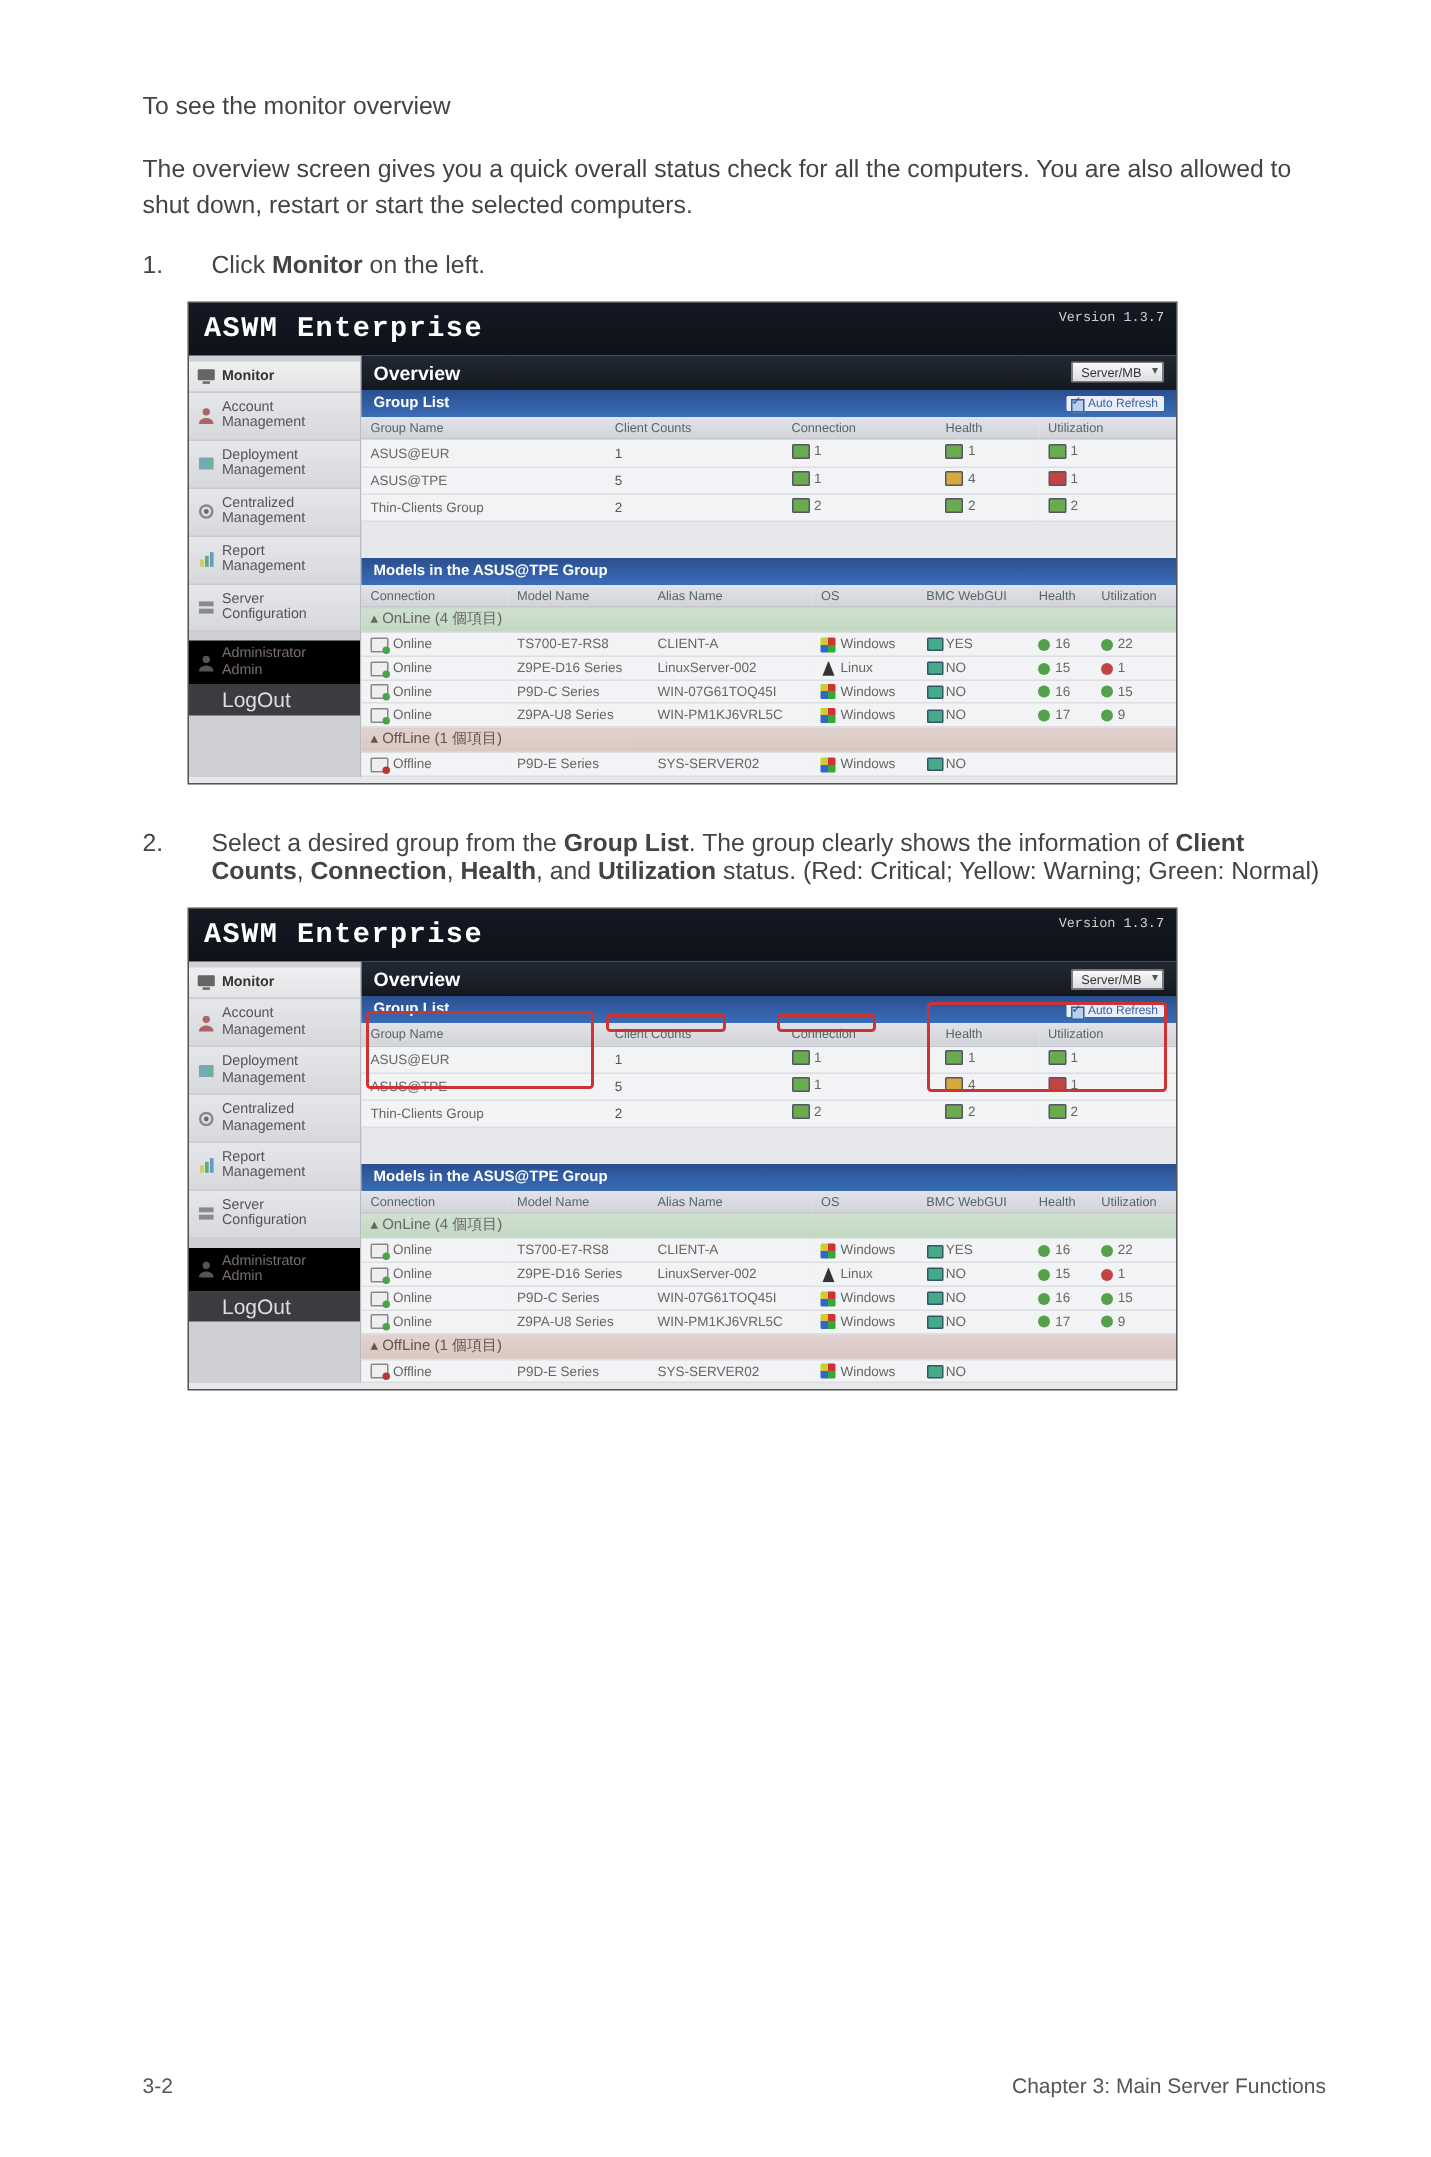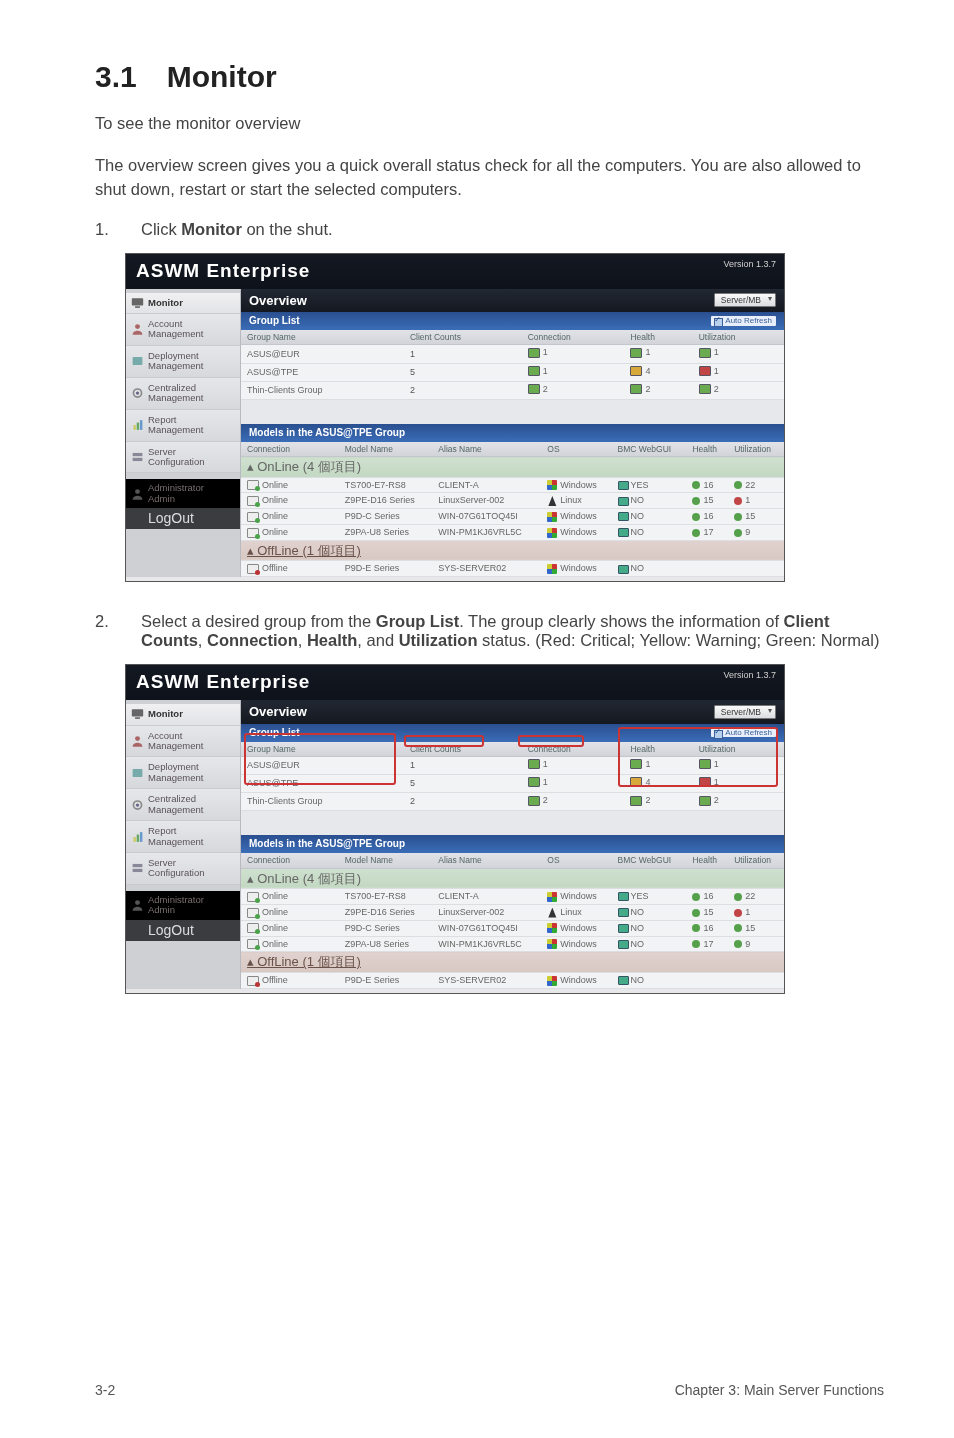--- a/index.html
+++ b/index.html
@@ -48,21 +48,21 @@
     position: relative;
     padding-bottom: 4px;
   }
   .brandbar {
     background: linear-gradient(#141822,#0e121a);
     color: #fff;
     padding: 6px 10px 6px 10px;
     font-weight: 700;
     font-size: 19px;
     letter-spacing: 1px;
-    font-family: Liberation Sans, sans-serif;
+    font-family: Liberation Mono, monospace;
     position: relative;
   }
   .brandbar .version {
     position: absolute;
     right: 8px;
     top: 5px;
     font-size: 9px;
     font-weight: 400;
     color: #d0d0d0;
     letter-spacing: 0;
@@ -216,27 +216,26 @@
     position: relative;
     vertical-align: middle;
   }
   .mon-ico.red { background: #c24545; }
   .mon-ico.yellow { background: #d7a93a; }
   .mon-ico.green { background: #6bab4f; }
 
   .section-row td {
     background: linear-gradient(#cfe0cf,#c2d8c2) !important;
     color: #4a5c4a;
-    font-size: 13px;
+    font-size: 10px;
     padding: 1px 6px;
   }
   .section-row.off td {
     background: linear-gradient(#e0d2cf,#d8c8c2) !important;
     color: #6a524a;
-    text-decoration: underline;
   }
 
   .conn-ico {
     display: inline-block;
     width: 12px; height: 10px;
     vertical-align: middle;
     margin-right: 3px;
     background: #eee;
     border: 1px solid #888;
     border-radius: 1px;
@@ -308,29 +307,28 @@
     left: 0;
   }
   .page-wrap { position: relative; min-height: 1438px; }
 </style>
 </head>
 <body>
 
 <div class="page-wrap">
 <div class="page">
 
-  <h1 class="section-title">3.1 Monitor</h1>
   <p class="body-text">To see the monitor overview</p>
   <p class="body-text">The overview screen gives you a quick overall status check for all the computers. You are also allowed to shut down, restart or start the selected computers.</p>
 
   <ol class="steps">
     <li>
       <span class="num">1.</span>
       <span class="step-text">
-        <span>Click </span><span class="bold">Monitor</span><span> on the shut.</span>
+        <span>Click </span><span class="bold">Monitor</span><span> on the left.</span>
       </span>
     </li>
   </ol>
 
   <div class="shot">
     <div class="brandbar">
       <span>ASWM Enterprise</span>
       <span class="version">Version 1.3.7</span>
     </div>
     <div class="shot-body">

